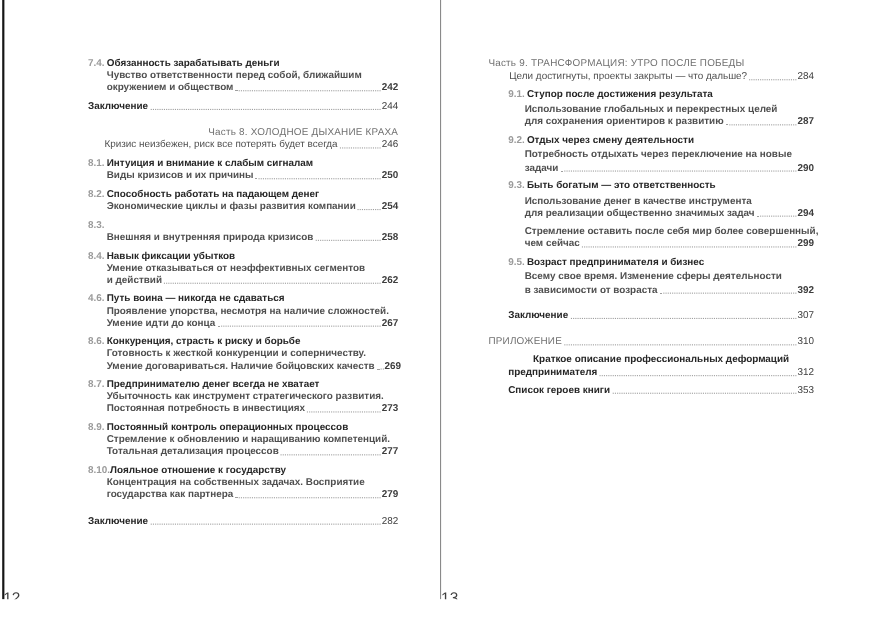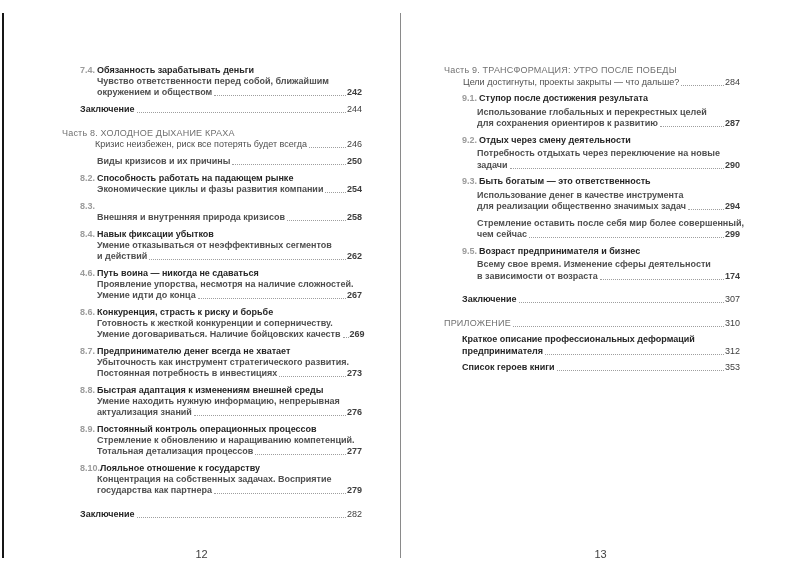--- a/index.html
+++ b/index.html
@@ -1,46 +1,45 @@
 <!DOCTYPE html>
 <html><head>
 <meta charset="utf-8">
 <style>
   html,body { margin:0; padding:0; background:#ffffff; }
   .stage {
     position:relative; width:800px; height:545px; background:#ffffff;
     font-family:"Liberation Sans","DejaVu Sans",sans-serif; overflow:hidden;
     color:#262626;
-    margin-top:13px;
   }
   .edge-left  { position:absolute; top:0; bottom:0; left:2px;  width:2px; background:#161616; }
   .gutter     { position:absolute; top:0; bottom:0; left:400px; width:1px; background:#8a8a8a; }
 
   .toc { position:absolute; top:52px; font-size:9px; }
   .toc-left  { left:62px;  width:300px; line-height:11px; }
   .toc-right { left:444px; width:296px; line-height:11.5px; }
 
   .entry { }
   .l1 { display:flex; padding-left:18px; }
   .num { min-width:17px; font-weight:bold; color:#9b9b9b; white-space:nowrap; }
   .title { font-weight:bold; color:#262626; white-space:nowrap; }
   .desc-indent { padding-left:35px;font-weight:bold; }
   .toc-right .desc-indent { padding-left:33px; }
   .dline { color:#4f4f4f; white-space:nowrap; }
   .part-title { color:#707070; letter-spacing:0.2px; white-space:nowrap; }
   .sub-indent { padding-left:33px; }
   .toc-right .sub-indent { padding-left:19px; }
-  .bold-indent { padding-left:18px; }
+  .bold-indent { padding-left:18px;text-align:center; }
   .bold-line { font-weight:bold; color:#262626; white-space:nowrap; }
 
   .lrow { display:flex; align-items:flex-end; }
   .dots { flex:1; min-width:6px; border-bottom:1.5px dotted #9e9e9e; margin:0 1px 2.5px 2px; }
   .pageref { color:#3d3d3d; white-space:nowrap; }
 
-  .pagenum { position:absolute; top:535px; font-size:11px; color:#3f3f3f; text-align:center;
+  .pagenum { position:absolute; top:535px; font-size:14px; color:#3f3f3f; 
              font-family:"Liberation Sans","DejaVu Sans",sans-serif; }
   .pagenum-left  { left:3px;   width:397px; }
   .pagenum-right { left:401px; width:399px; }
 </style>
 </head>
 <body>
 
 <div class="stage">
   <div class="edge-left"></div>
   <div class="gutter"></div>
@@ -58,39 +57,43 @@
           <span class="pageref">242</span>
         </div>
       </div>
       <div class="entry bold" style="margin-top: 6px;">
         <div class="lrow bold-indent">
           <span class="bold-line">Заключение</span>
           <span class="dots"></span>
           <span class="pageref">244</span>
         </div>
       </div>
-      <div class="entry part" style="margin-top: 13px;">
+      <div class="entry part" style="margin-top: 13px; text-align: right;">
         <div class="part-title">Часть 8. ХОЛОДНОЕ ДЫХАНИЕ КРАХА</div>
         <div class="lrow sub-indent">
           <span class="dline">Кризис неизбежен, риск все потерять будет всегда</span>
           <span class="dots"></span>
           <span class="pageref">246</span>
         </div>
       </div>
       <div class="entry section" style="margin-top: 6px;">
+        <div class="l1">
+          <span class="num">8.1.</span>
+          <span class="title">Интуиция и внимание к слабым сигналам</span>
+        </div>
         <div class="lrow desc-indent">
           <span class="dline">Виды кризисов и их причины</span>
           <span class="dots"></span>
           <span class="pageref">250</span>
         </div>
       </div>
       <div class="entry section" style="margin-top: 6px;">
         <div class="l1">
           <span class="num">8.2.</span>
-          <span class="title">Способность работать на падающем рынке</span>
+          <span class="title">Способность работать на падающем денег</span>
         </div>
         <div class="lrow desc-indent">
           <span class="dline">Экономические циклы и фазы развития компании</span>
           <span class="dots"></span>
           <span class="pageref">254</span>
         </div>
       </div>
       <div class="entry section" style="margin-top: 6px;">
         <div class="l1">
           <span class="num">8.3.</span>
@@ -140,32 +143,20 @@
       <div class="entry section" style="margin-top: 6px;">
         <div class="l1">
           <span class="num">8.7.</span>
           <span class="title">Предпринимателю денег всегда не хватает</span>
         </div>
         <div class="dline desc-indent">Убыточность как инструмент стратегического развития.</div>
         <div class="lrow desc-indent">
           <span class="dline">Постоянная потребность в инвестициях</span>
           <span class="dots"></span>
           <span class="pageref">273</span>
-        </div>
-      </div>
-      <div class="entry section" style="margin-top: 6px;">
-        <div class="l1">
-          <span class="num">8.8.</span>
-          <span class="title">Быстрая адаптация к изменениям внешней среды</span>
-        </div>
-        <div class="dline desc-indent">Умение находить нужную информацию, непрерывная</div>
-        <div class="lrow desc-indent">
-          <span class="dline">актуализация знаний</span>
-          <span class="dots"></span>
-          <span class="pageref">276</span>
         </div>
       </div>
       <div class="entry section" style="margin-top: 6px;">
         <div class="l1">
           <span class="num">8.9.</span>
           <span class="title">Постоянный контроль операционных процессов</span>
         </div>
         <div class="dline desc-indent">Стремление к обновлению и наращиванию компетенций.</div>
         <div class="lrow desc-indent">
           <span class="dline">Тотальная детализация процессов</span>
@@ -248,21 +239,21 @@
       </div>
       <div class="entry section" style="margin-top: 5px;">
         <div class="l1">
           <span class="num">9.5.</span>
           <span class="title">Возраст предпринимателя и бизнес</span>
         </div>
         <div class="dline desc-indent" style="margin-top: 2px;">Всему свое время. Изменение сферы деятельности</div>
         <div class="lrow desc-indent">
           <span class="dline">в зависимости от возраста</span>
           <span class="dots"></span>
-          <span class="pageref">174</span>
+          <span class="pageref">392</span>
         </div>
       </div>
       <div class="entry bold" style="margin-top: 12px;">
         <div class="lrow bold-indent">
           <span class="bold-line">Заключение</span>
           <span class="dots"></span>
           <span class="pageref">307</span>
         </div>
       </div>
       <div class="entry part" style="margin-top: 12px;">

